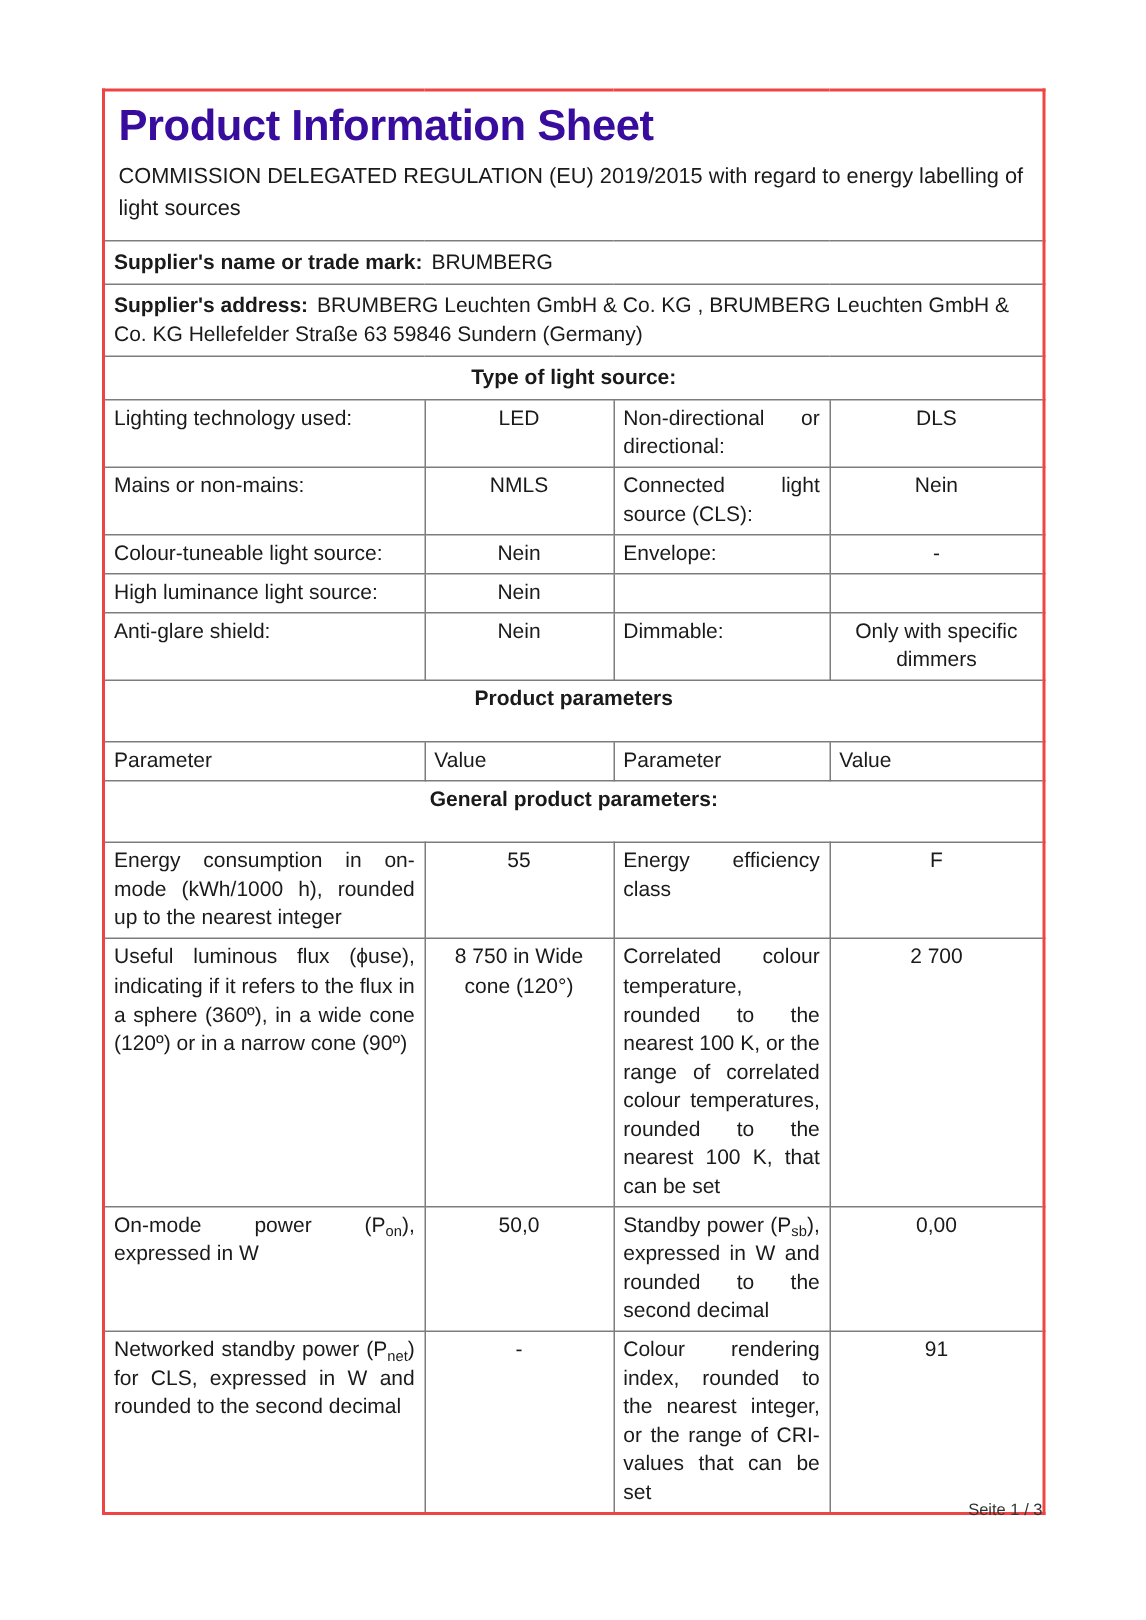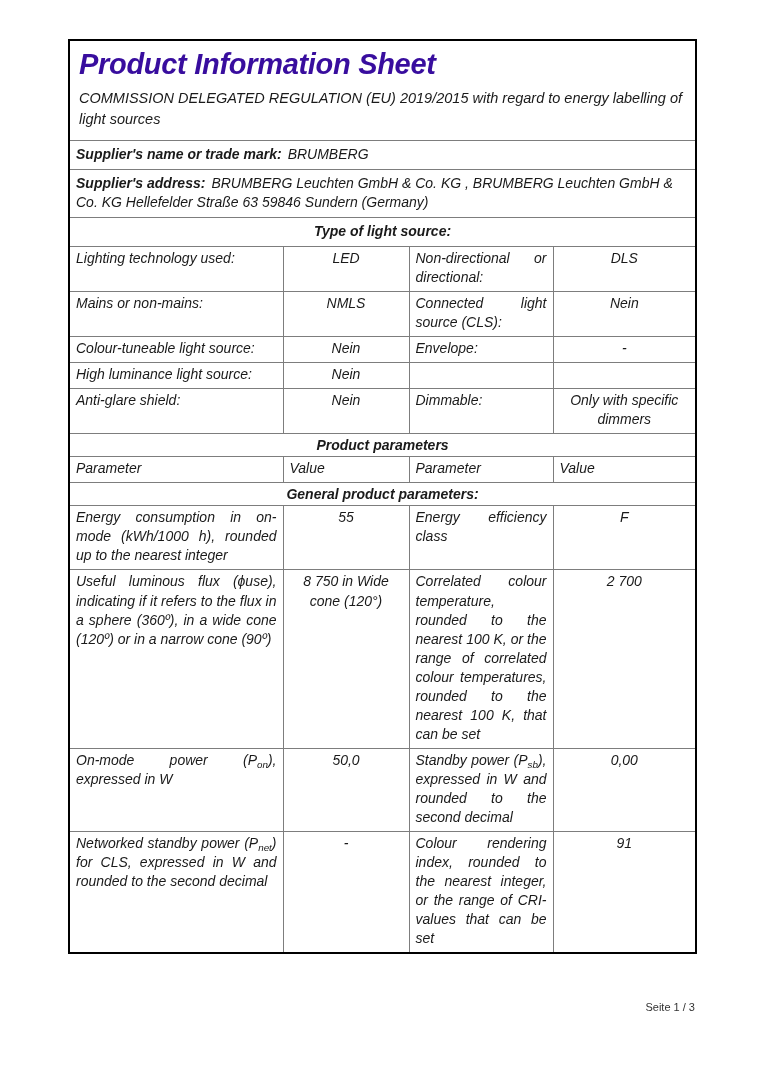--- a/index.html
+++ b/index.html
@@ -8,28 +8,27 @@
     background: #ffffff;
     font-family: "Liberation Sans", sans-serif;
     color: #1a1a1a;
     position: relative;
     overflow: hidden;
   }
   .page { position: absolute; inset: 0; background: #ffffff; }
 
   table.sheet {
     position: absolute;
-    left: 68px; top: 39px;
+    left: 68px; top: 59px;
     width: 627px;
     border-collapse: collapse;
     table-layout: fixed;
     font-size: 14px;
     line-height: 1.36;
-    border: 2px solid #000000;
-    font-style: italic;
+    border: 2px solid #ef4444;
   }
   td {
     border: 1px solid #7d7d7d;
     padding: 2px 6px 4px 6px;
     vertical-align: top;
     overflow: hidden;
   }
   .title-cell { padding: 8px 9px 10px 9px; }
   .doc-title {
     margin: 0 0 7px 0;
@@ -37,21 +36,21 @@
     font-weight: bold;
     color: #380d9e;
     letter-spacing: -0.3px;
     line-height: 1.1;
   }
   .reg-text { font-size: 14.5px; line-height: 1.45; }
   .b { font-weight: bold; }
   .kv-cell { padding-top: 4px; padding-bottom: 5px; }
   .kv-val { margin-left: 6px; font-weight: normal; }
   .section-cell { font-weight: bold; padding-top: 4px; padding-bottom: 5px; text-align: center; }
-  .center-bold { text-align: center; font-weight: bold; padding-top: 2px; padding-bottom: 1px; }
+  .center-bold { text-align: center; font-weight: bold; padding-top: 2px; padding-bottom: 19px; }
   .plabel { text-align: justify; margin-left: 10px; }
   .val { text-align: center; }
   .line2 { margin-top: 7px; }
   .subsc { font-size: 0.7em; position: relative; top: 0.28em; }
   .tall-pad { height: 36px; }
   .footer {
     position: absolute;
     top: 1001px;
     right: 69px;
     font-size: 11px;

